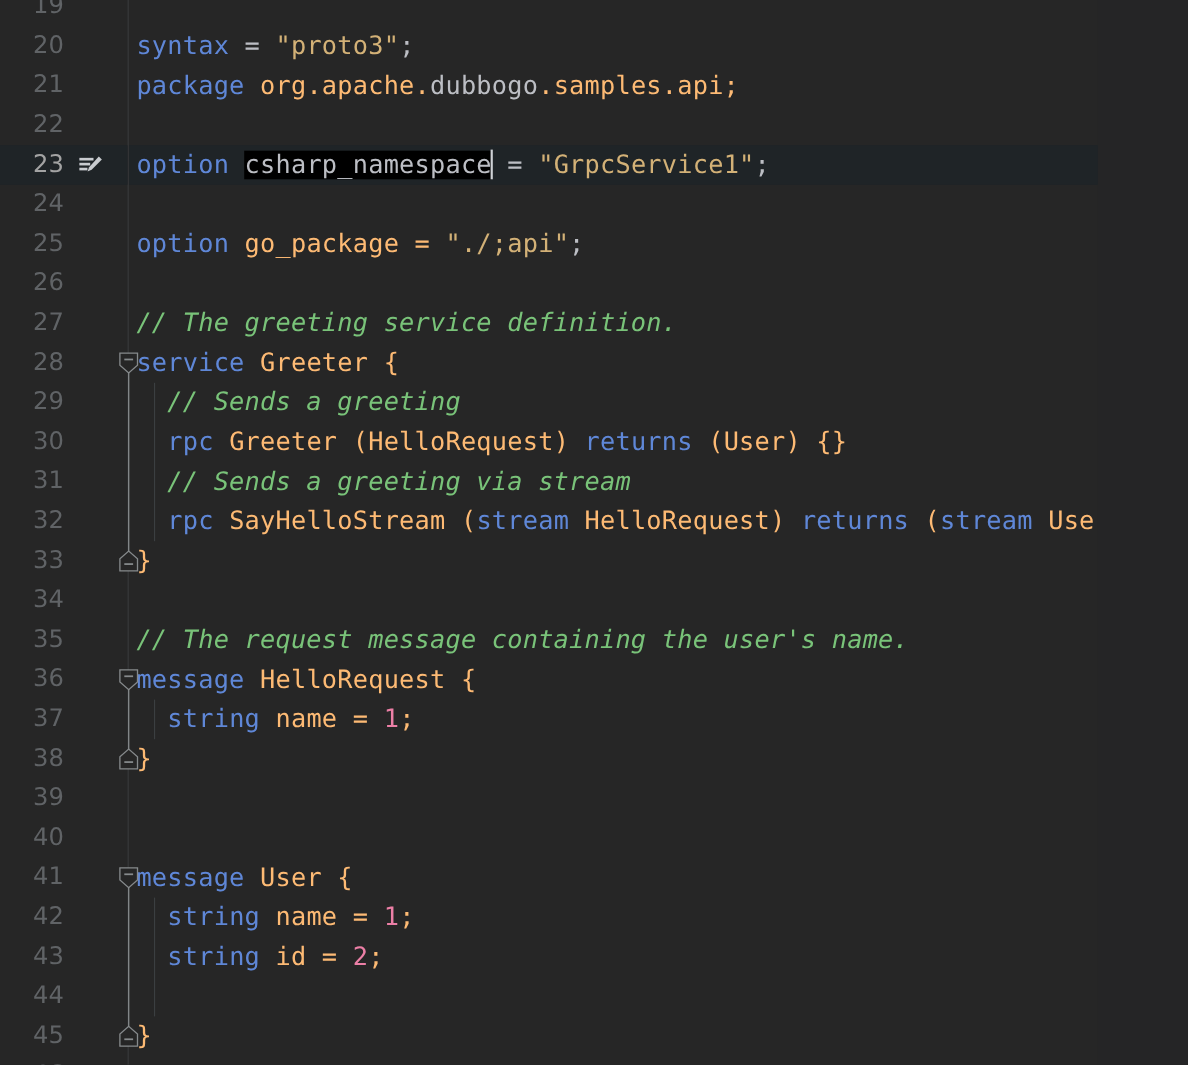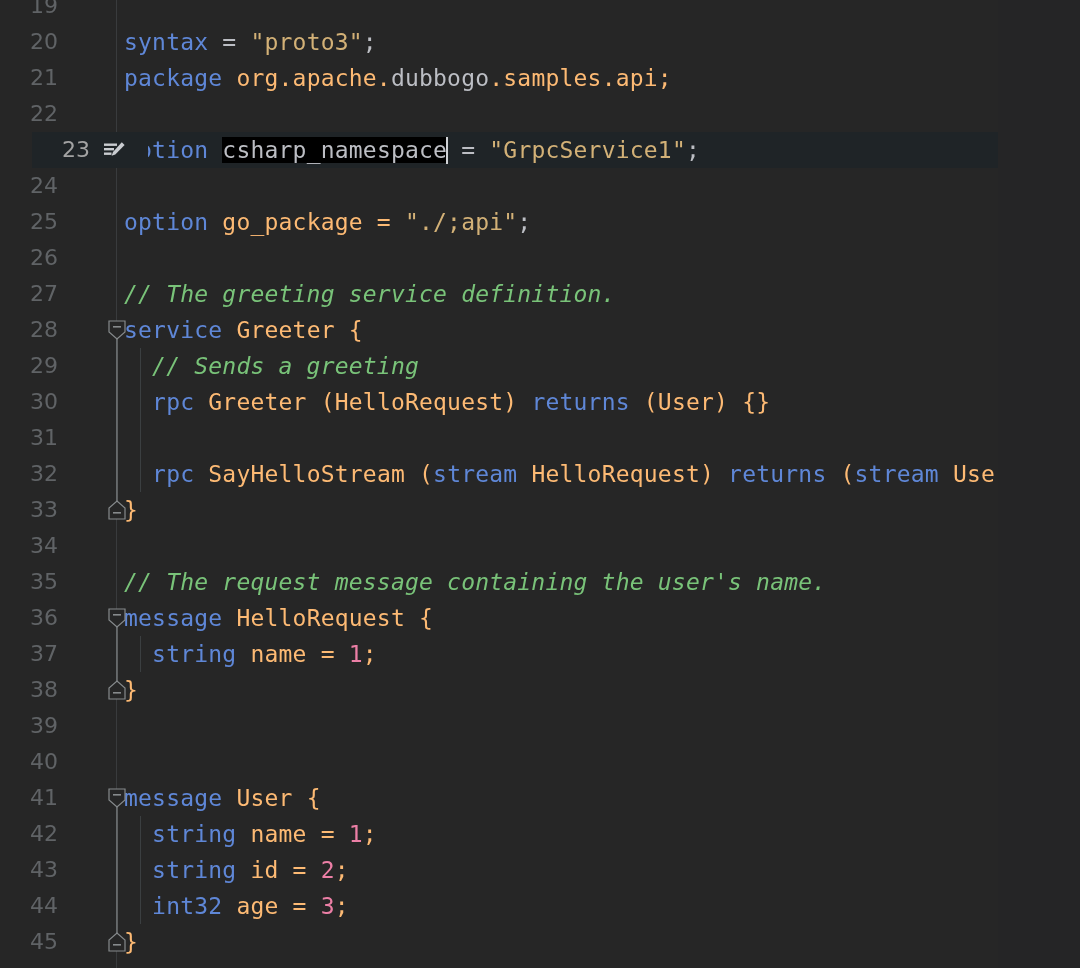--- a/index.html
+++ b/index.html
@@ -40,21 +40,21 @@
     position: absolute;
     left: 0;
     width: 1080px;
     height: 36px;
     line-height: 36px;
     white-space: pre;
   }
   .row.current {
     background: #1f2427;
   }
-  .row.current .gutter-cell { background: #1f2427; margin-left: 32px; }
+  .row.current .gutter-cell { background: #1f2427; }
 
   .gutter-cell {
     position: absolute;
     left: 0; top: 0;
     width: 116px;
     height: 36px;
     box-sizing: border-box;
     z-index: 4;
   }
   .lineno {
@@ -155,34 +155,34 @@
             <rect x="0" y="11.5" width="7.5" height="2.4" fill="#c9ccd0"></rect>
             <path d="M17.8 1.3 L20.6 4.1 L11.3 13.4 L7.6 14.8 L9.0 11.1 Z" fill="#c9ccd0"></path>
           </svg></div><div class="code"><span class="kw">option</span><span class="punct"> </span><span class="sel">csharp_namespace</span><span class="caret"></span><span class="punct"> = </span><span class="str">"GrpcService1"</span><span class="punct">;</span></div></div>
       <div class="row" style="top: 168px;"><div class="gutter-cell"><span class="lineno">24</span></div><div class="code"></div></div>
       <div class="row" style="top: 204px;"><div class="gutter-cell"><span class="lineno">25</span></div><div class="code"><span class="kw">option</span><span class="id"> go_package = </span><span class="str">"./;api"</span><span class="punct">;</span></div></div>
       <div class="row" style="top: 240px;"><div class="gutter-cell"><span class="lineno">26</span></div><div class="code"></div></div>
       <div class="row" style="top: 276px;"><div class="gutter-cell"><span class="lineno">27</span></div><div class="code"><span class="cmt">// The greeting service definition.</span></div></div>
       <div class="row" style="top: 312px;"><div class="gutter-cell"><span class="lineno">28</span></div><div class="code"><span class="kw">service</span><span class="id"> Greeter {</span></div></div>
       <div class="row" style="top: 348px;"><div class="gutter-cell"><span class="lineno">29</span></div><div class="code"><span class="cmt">  // Sends a greeting</span></div></div>
       <div class="row" style="top: 384px;"><div class="gutter-cell"><span class="lineno">30</span></div><div class="code"><span class="punct">  </span><span class="kw">rpc</span><span class="id"> Greeter (HelloRequest) </span><span class="kw">returns</span><span class="id"> (User) {}</span></div></div>
-      <div class="row" style="top: 420px;"><div class="gutter-cell"><span class="lineno">31</span></div></div>
+      <div class="row" style="top: 420px;"><div class="gutter-cell"><span class="lineno">31</span></div><div class="code"><span class="cmt">  // Sends a greeting via stream</span></div></div>
       <div class="row" style="top: 456px;"><div class="gutter-cell"><span class="lineno">32</span></div><div class="code"><span class="punct">  </span><span class="kw">rpc</span><span class="id"> SayHelloStream (</span><span class="kw">stream</span><span class="id"> HelloRequest) </span><span class="kw">returns</span><span class="id"> (</span><span class="kw">stream</span><span class="id"> User) {}</span></div></div>
       <div class="row" style="top: 492px;"><div class="gutter-cell"><span class="lineno">33</span></div><div class="code"><span class="id">}</span></div></div>
       <div class="row" style="top: 528px;"><div class="gutter-cell"><span class="lineno">34</span></div><div class="code"></div></div>
       <div class="row" style="top: 564px;"><div class="gutter-cell"><span class="lineno">35</span></div><div class="code"><span class="cmt">// The request message containing the user's name.</span></div></div>
       <div class="row" style="top: 600px;"><div class="gutter-cell"><span class="lineno">36</span></div><div class="code"><span class="kw">message</span><span class="id"> HelloRequest {</span></div></div>
       <div class="row" style="top: 636px;"><div class="gutter-cell"><span class="lineno">37</span></div><div class="code"><span class="punct">  </span><span class="kw">string</span><span class="id"> name = </span><span class="num">1</span><span class="id">;</span></div></div>
       <div class="row" style="top: 672px;"><div class="gutter-cell"><span class="lineno">38</span></div><div class="code"><span class="id">}</span></div></div>
       <div class="row" style="top: 708px;"><div class="gutter-cell"><span class="lineno">39</span></div><div class="code"></div></div>
       <div class="row" style="top: 744px;"><div class="gutter-cell"><span class="lineno">40</span></div></div>
       <div class="row" style="top: 780px;"><div class="gutter-cell"><span class="lineno">41</span></div><div class="code"><span class="kw">message</span><span class="id"> User {</span></div></div>
       <div class="row" style="top: 816px;"><div class="gutter-cell"><span class="lineno">42</span></div><div class="code"><span class="punct">  </span><span class="kw">string</span><span class="id"> name = </span><span class="num">1</span><span class="id">;</span></div></div>
       <div class="row" style="top: 852px;"><div class="gutter-cell"><span class="lineno">43</span></div><div class="code"><span class="punct">  </span><span class="kw">string</span><span class="id"> id = </span><span class="num">2</span><span class="id">;</span></div></div>
-      <div class="row" style="top: 888px; padding-left: 24px;"><div class="gutter-cell"><span class="lineno">44</span></div><div class="code"><span class="punct">  </span><span class="kw">int32</span><span class="id"> age = </span><span class="num">3</span><span class="id">;</span></div></div>
+      <div class="row" style="top: 888px; padding-left: 24px;"><div class="gutter-cell"><span class="lineno">44</span></div></div>
       <div class="row" style="top: 924px;"><div class="gutter-cell"><span class="lineno">45</span></div><div class="code"><span class="id">}</span></div></div>
       <div class="row" style="top: 960px;"><div class="gutter-cell"><span class="lineno">46</span></div><div class="code"></div></div>
     </div>
   <svg id="fold-layer" width="1080" height="968" xmlns="http://www.w3.org/2000/svg">
       <line x1="117" x2="117" y1="330" y2="510" stroke="#868a8c" stroke-width="1.2"></line>
       <g>
         <path d="M109 321 h16 v11 l-8 7 l-8 -7 Z" fill="#262626" stroke="#868a8c" stroke-width="1.2"></path>
         <rect x="113" y="326" width="8" height="1.6" fill="#868a8c"></rect>
       </g>
       <g>

